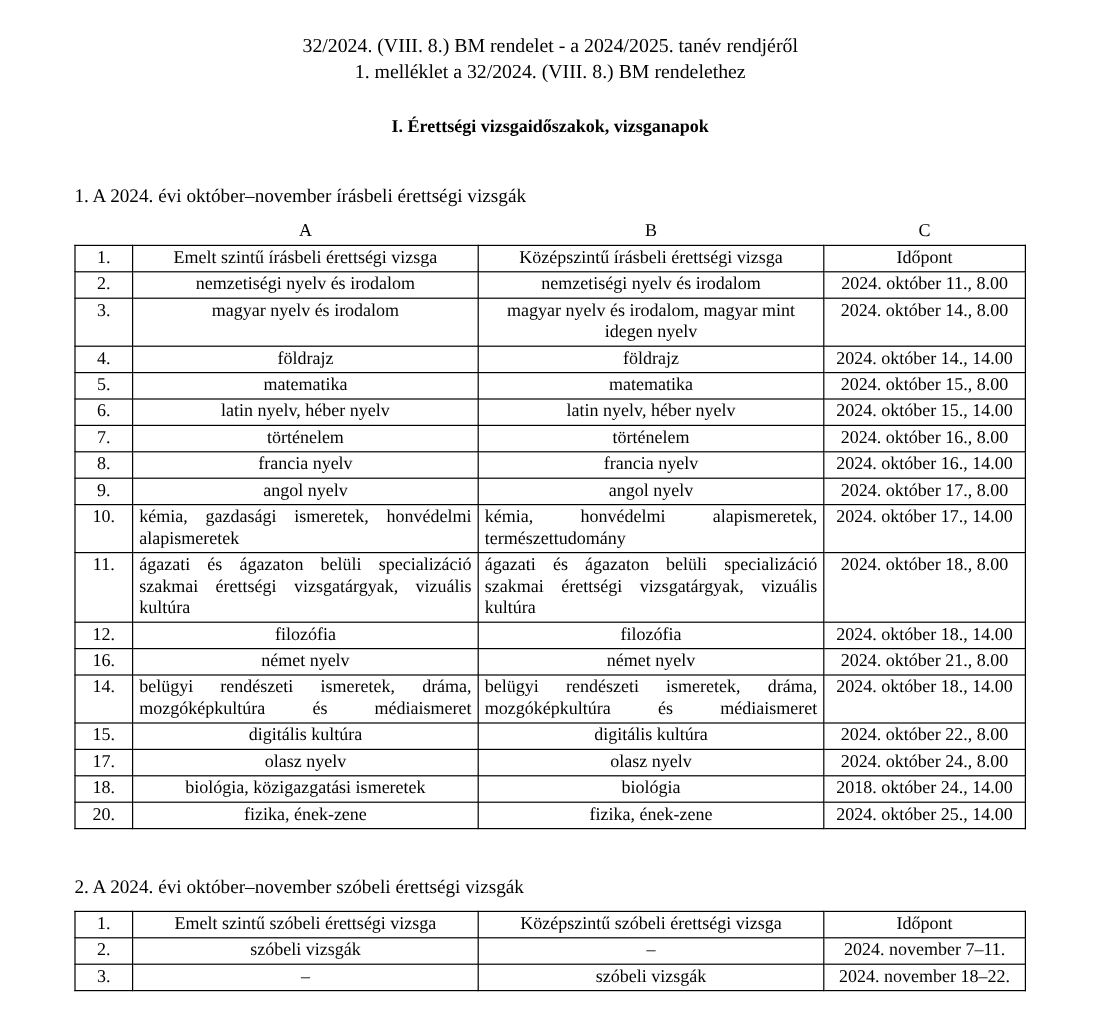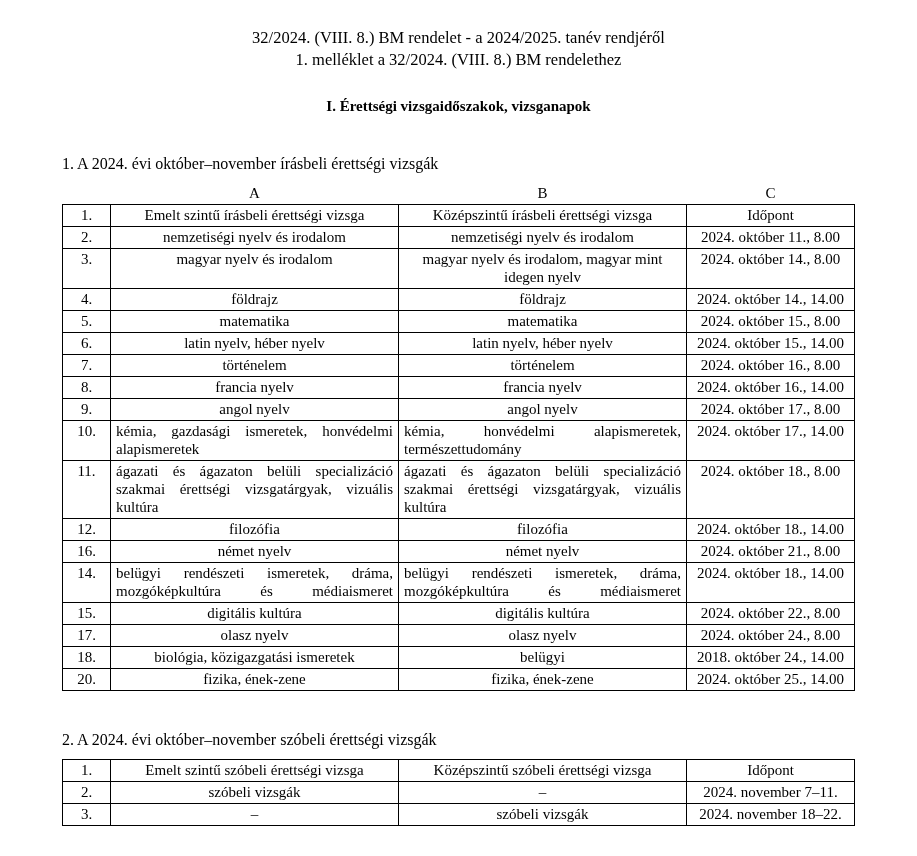--- a/index.html
+++ b/index.html
@@ -226,21 +226,21 @@
       </tr>
       <tr>
         <td class="num">17.</td>
         <td class="nojust">olasz nyelv</td>
         <td class="nojust">olasz nyelv</td>
         <td class="nojust">2024. október 24., 8.00</td>
       </tr>
       <tr>
         <td class="num">18.</td>
         <td class="nojust">biológia, közigazgatási ismeretek</td>
-        <td class="nojust">belügyi</td>
+        <td class="nojust">biológia</td>
         <td class="nojust">2018. október 24., 14.00</td>
       </tr>
       <tr>
         <td class="num">20.</td>
         <td class="nojust">fizika, ének-zene</td>
         <td class="nojust">fizika, ének-zene</td>
         <td class="nojust">2024. október 25., 14.00</td>
       </tr>
     </tbody>
   </table>

